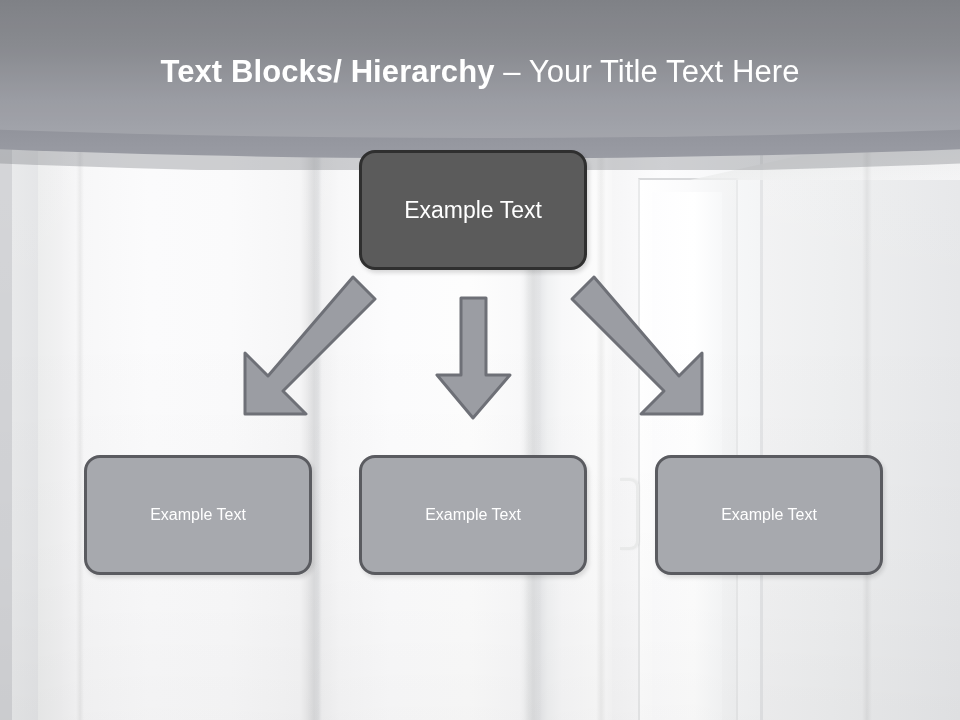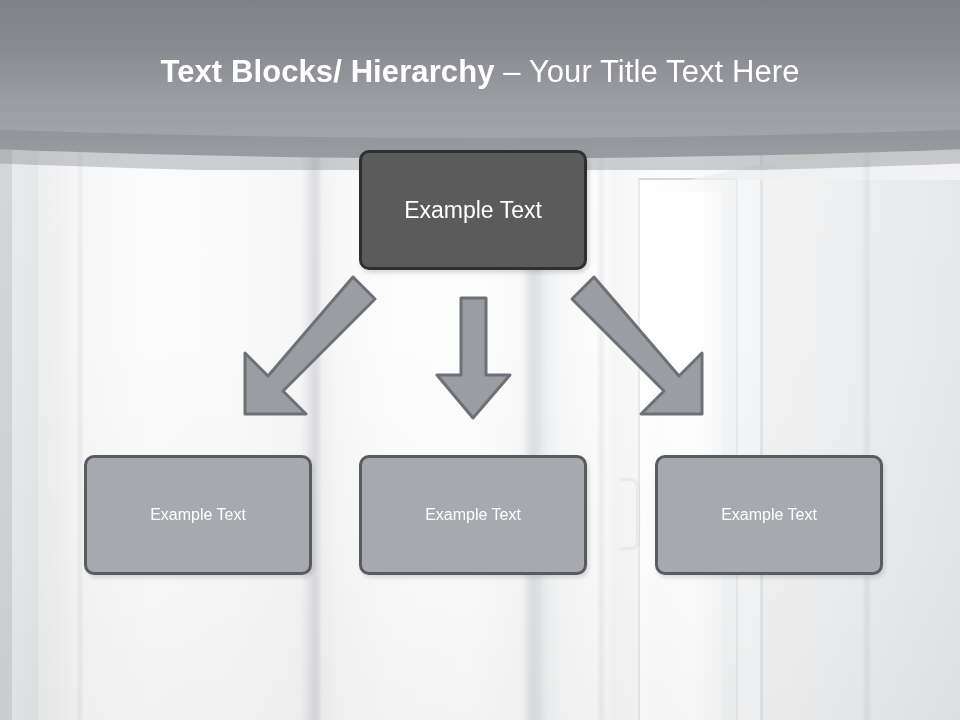--- a/index.html
+++ b/index.html
@@ -145,21 +145,21 @@
     letter-spacing: 0.1px;
   }
   .title .strong { font-weight: bold; }
   .title .light  { font-weight: normal; }
   .title .dash   { font-weight: normal; }
 
   
   .node {
     position: absolute;
     box-sizing: border-box;
-    border-radius: 10px;
+    border-radius: 16px;
     display: flex;
     align-items: center;
     justify-content: center;
     color: #ffffff;
     text-align: center;
   }
   .node-top {
     left: 359px; top: 150px;
     width: 228px; height: 120px;
     background: #5b5b5b;

